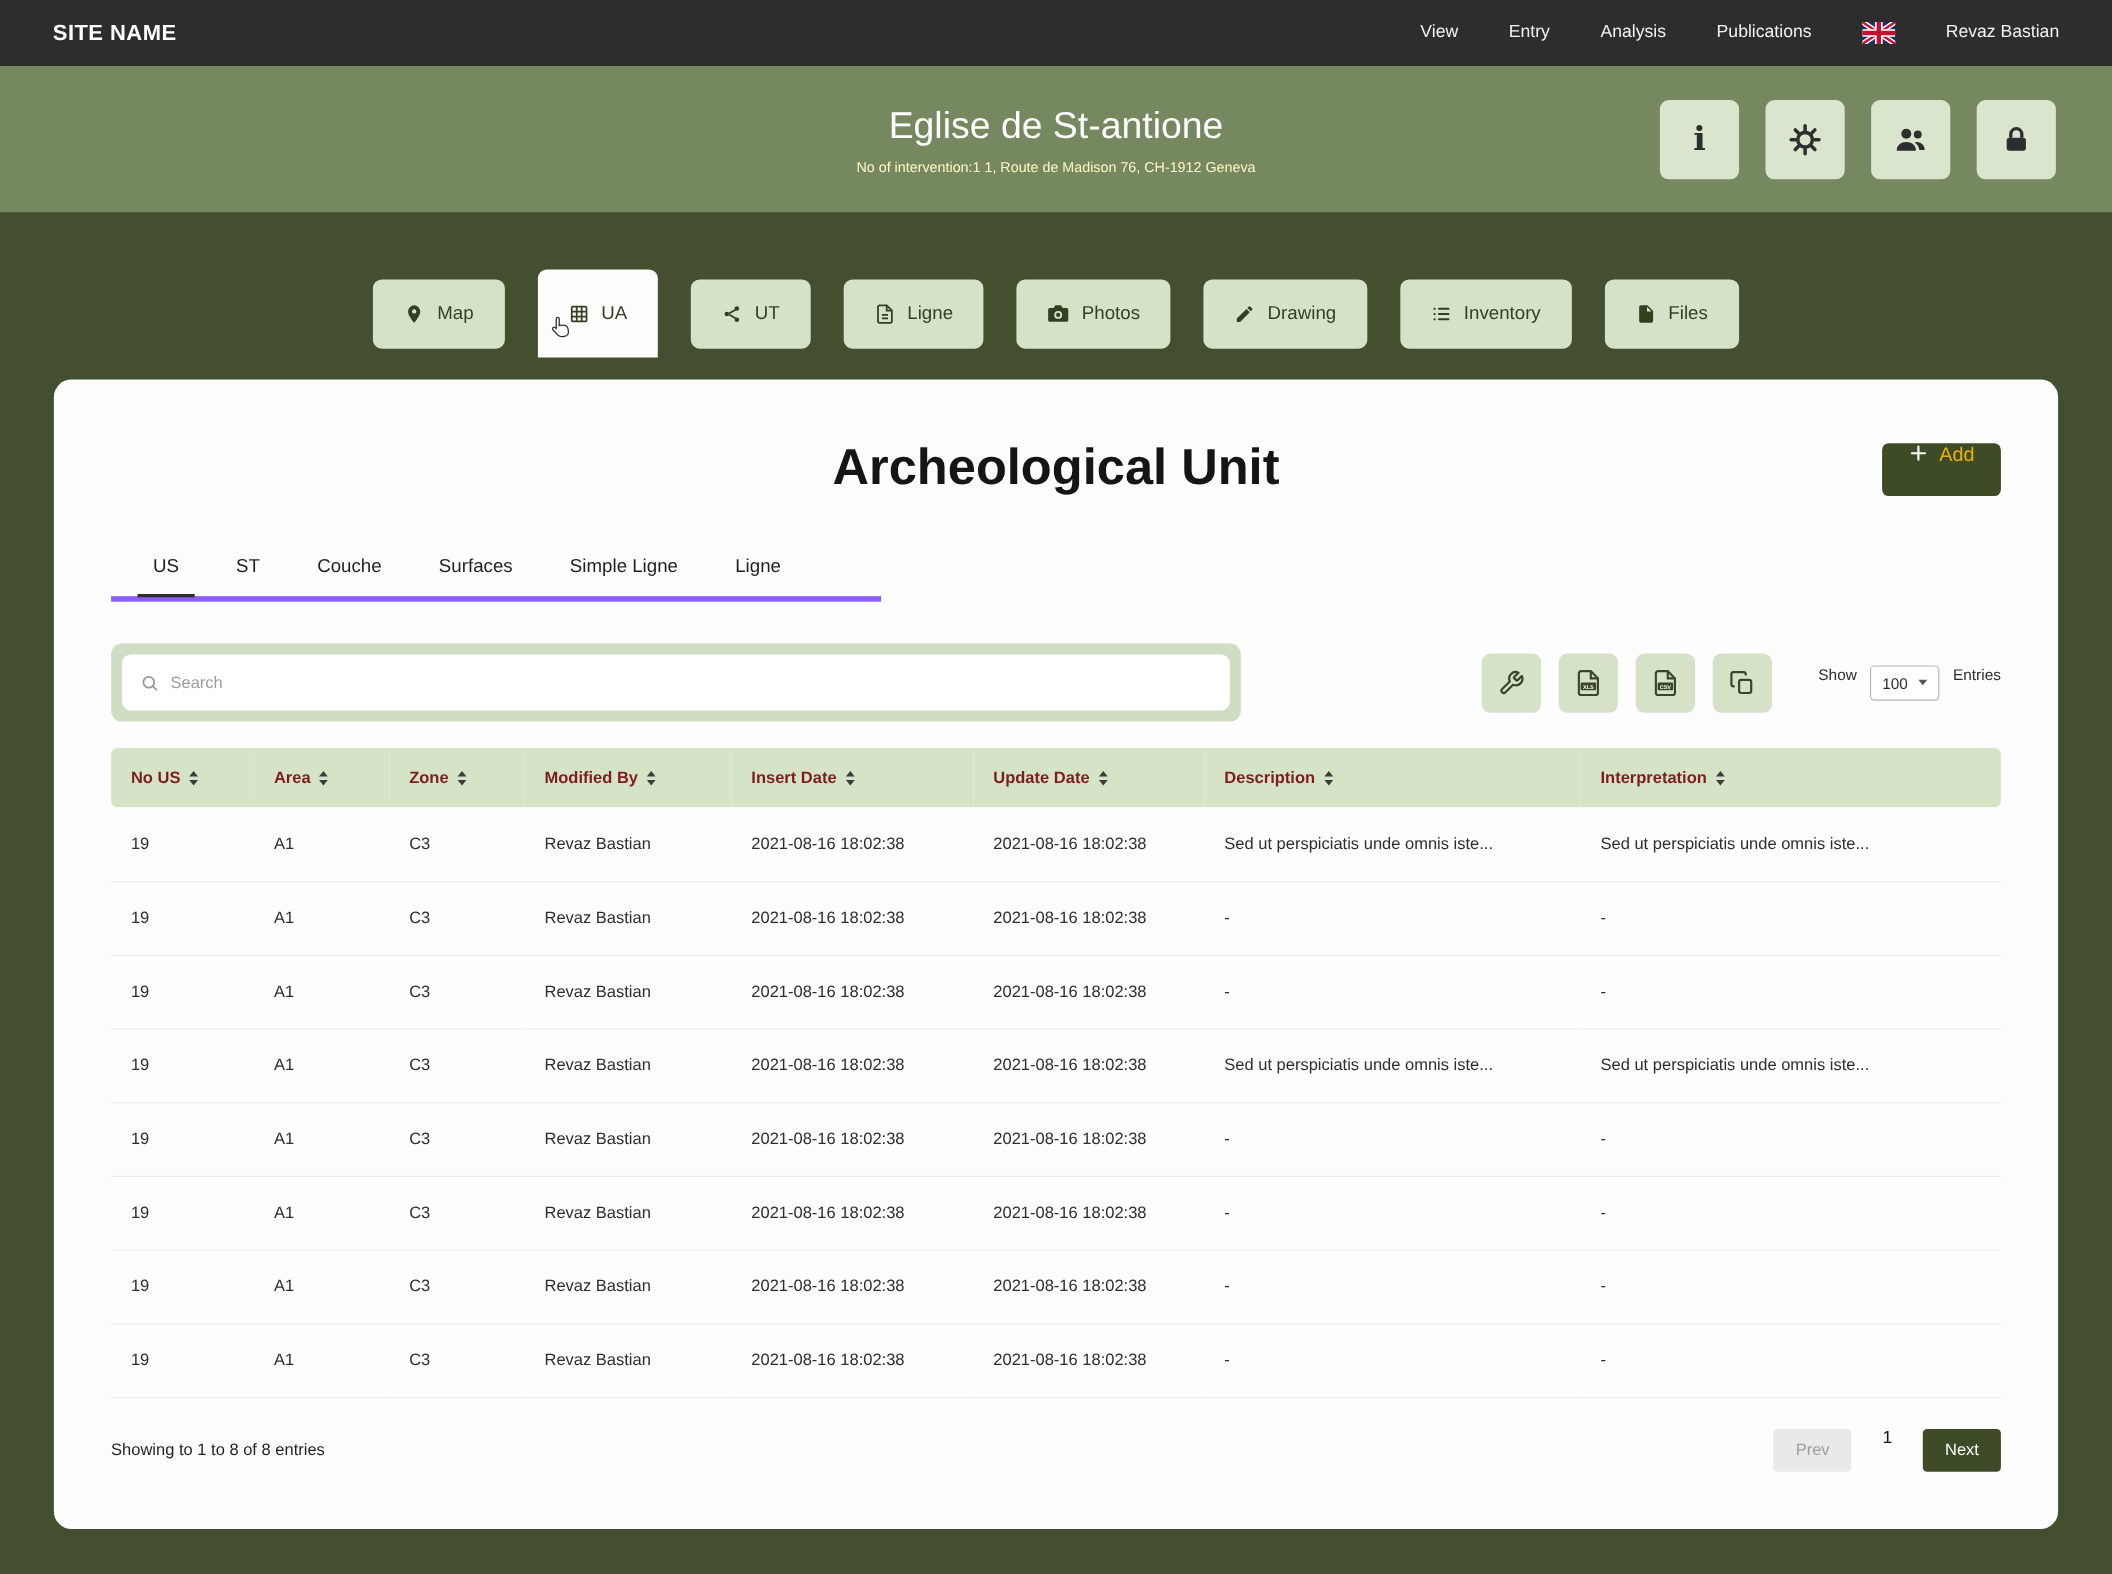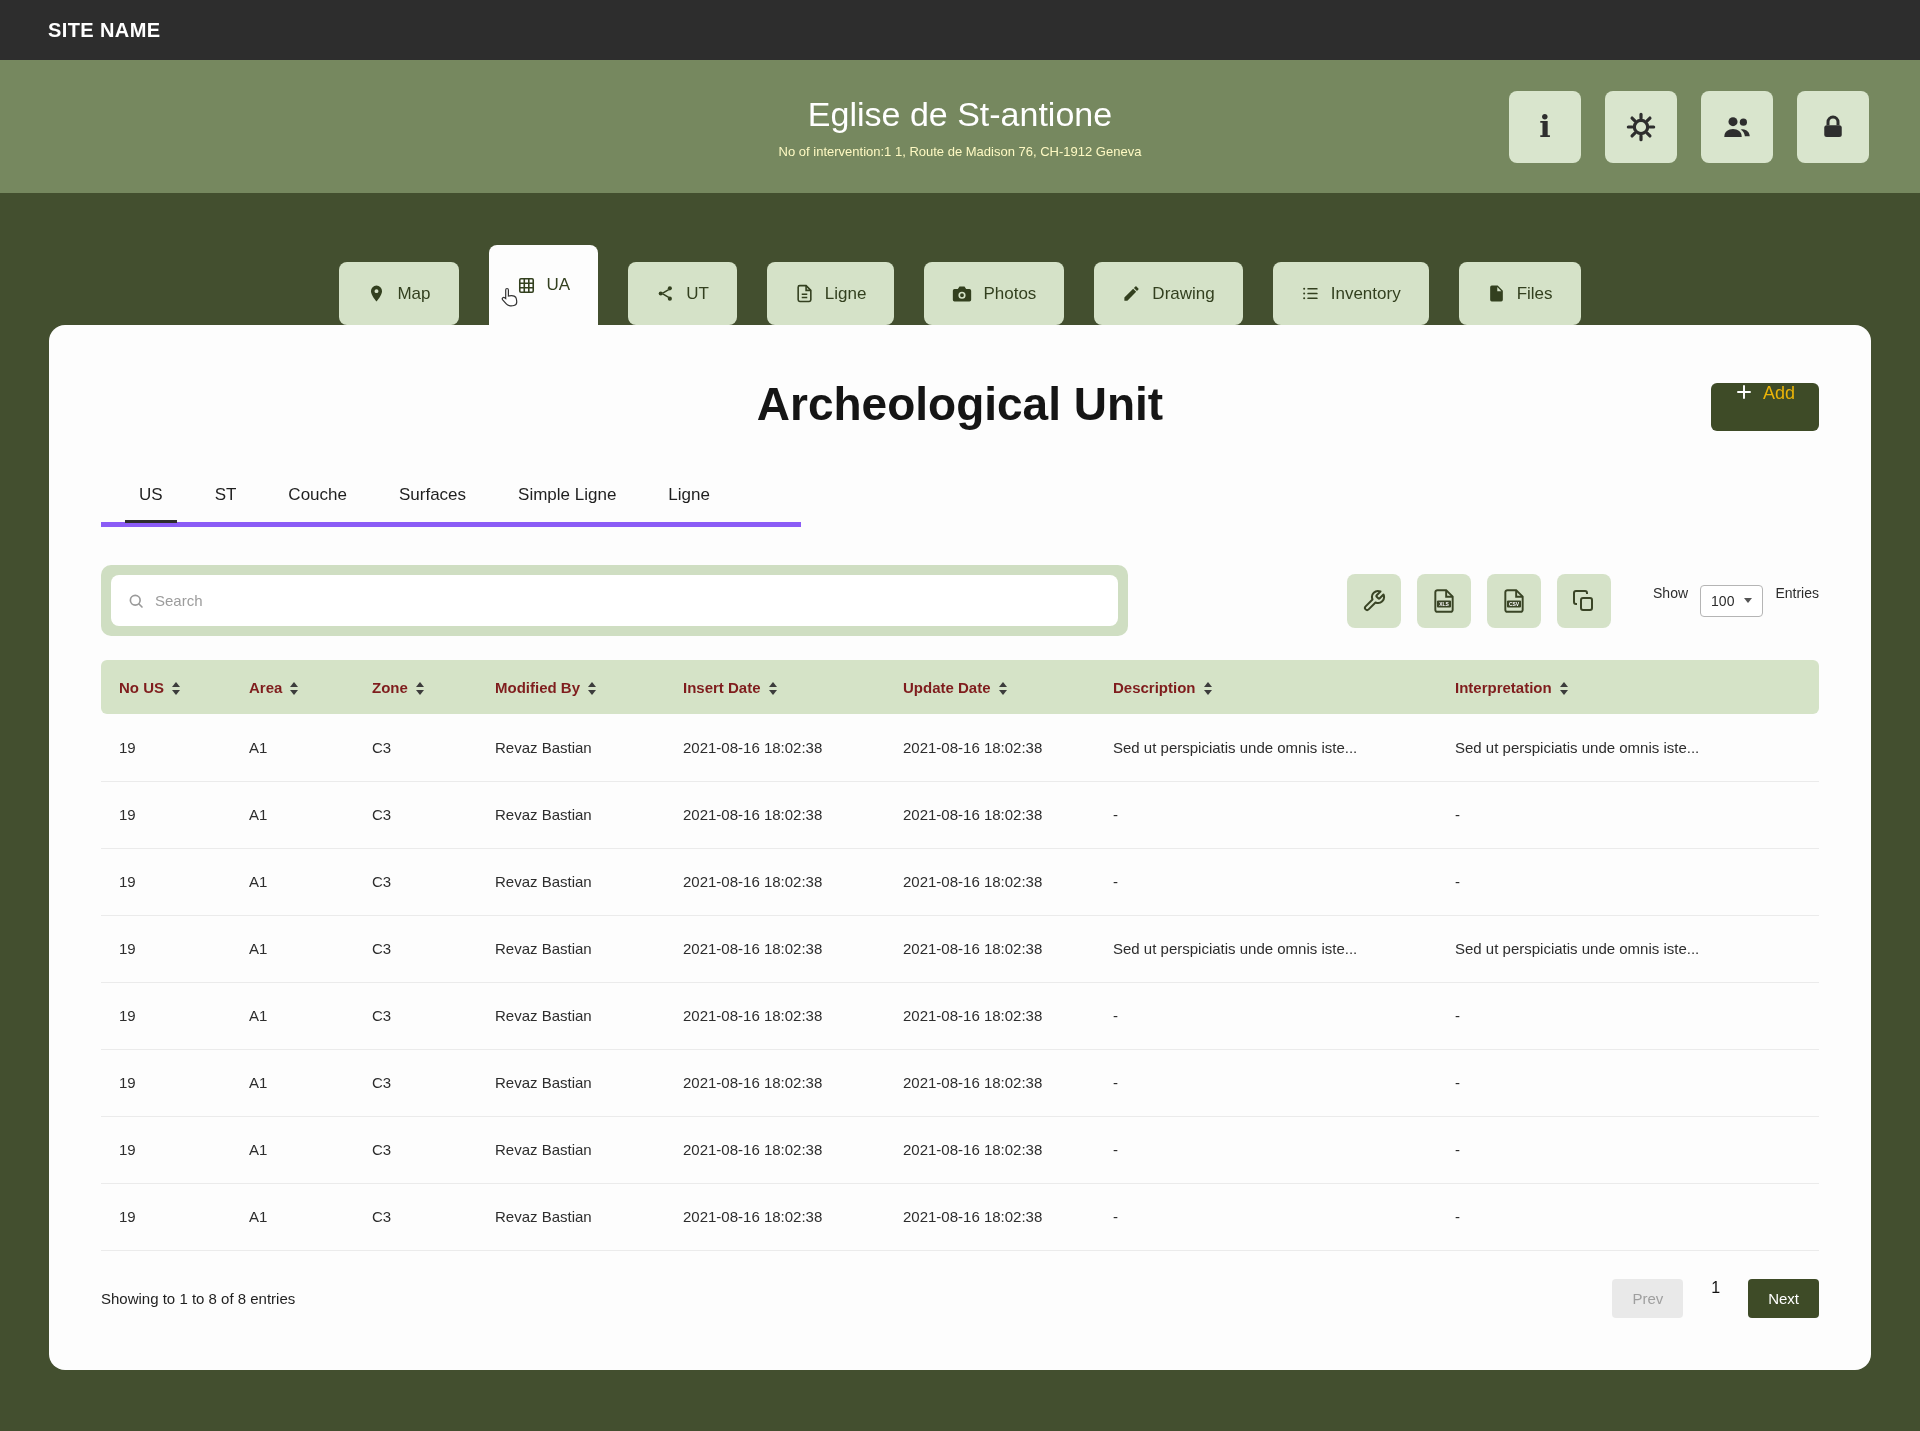--- a/index.html
+++ b/index.html
@@ -22,21 +22,21 @@
   .header-center { text-align:center; color:#fff; }
   .header-center h1 { margin:0 0 10px; font-size:34px; font-weight:400; }
   .header-center p { margin:0; font-size:13px; color:#fef9c3; }
   .header-actions { position:absolute; right:51px; top:50%; transform:translateY(-50%); display:flex; gap:24px; }
   .header-actions button { width:72px; height:72px; border:none; border-radius:8px; background:#d9e5cd;
     display:flex; align-items:center; justify-content:center; cursor:pointer; }
   .info-glyph { font-family:"DejaVu Serif", serif; font-weight:700; font-size:30px; color:#2e2e2e; line-height:1; }
 
   
   .page-bg { position:relative; padding-bottom:50px; }
-  .tab-row { display:flex; justify-content:center; align-items:flex-end; gap:30px; padding-top:32px; height:132px; }
+  .tab-row { display:flex; justify-content:center; align-items:center; gap:30px; padding-top:32px; height:152px; }
   .tab { height:63px; display:inline-flex; align-items:center; gap:11px; padding:0 28px;
     background:#d5e2c8; color:#33401f; border:none; border-radius:8px; font-size:17px;
     cursor:pointer; font-family:inherit; white-space:nowrap; }
   .tab-active { background:#fdfdfd; height:80px; border-radius:8px 8px 0 0; }
   .cursor { position:absolute; left:498px; top:92px; pointer-events:none; }
 
   
   .card { width:1822px; margin:0 auto; background:#fdfdfd; border-radius:16px; padding:0 52px 52px; position:relative; }
   .card-head { padding-top:52px; position:relative; text-align:center; }
   .page-title { margin:0; font-size:46px; font-weight:700; color:#151515; }
@@ -88,20 +88,36 @@
   .page-num { margin:0 28px; font-size:16px; color:#111; }
   .next-btn { background:#3e4b27; color:#fff; border:none; border-radius:4px; padding:11px 20px; font-size:15px; font-family:inherit; cursor:pointer; }
 
   .ticon { display:flex; }
 </style>
 </head>
 <body>
 
 <div class="topbar">
   <div class="site-name">SITE NAME</div>
+  <nav class="top-nav">
+    <a>View</a>
+    <a>Entry</a>
+    <a>Analysis</a>
+    <a>Publications</a>
+    <span class="flag">
+      <svg viewBox="0 0 30 20" width="30" height="20">
+        <rect width="30" height="20" fill="#1a2e6e"></rect>
+        <path d="M0 0 L30 20 M30 0 L0 20" stroke="#fff" stroke-width="5"></path>
+        <path d="M0 0 L30 20 M30 0 L0 20" stroke="#c8102e" stroke-width="2.2"></path>
+        <path d="M15 0 V20 M0 10 H30" stroke="#fff" stroke-width="7"></path>
+        <path d="M15 0 V20 M0 10 H30" stroke="#c8102e" stroke-width="4"></path>
+      </svg>
+    </span>
+    <a>Revaz Bastian</a>
+  </nav>
 </div>
 
 <header class="site-header">
   <div class="header-center">
     <h1>Eglise de St-antione</h1>
     <p>No of intervention:1 1, Route de Madison 76, CH-1912 Geneva</p>
   </div>
   <div class="header-actions">
     <button>
       <span class="info-glyph">i</span>

